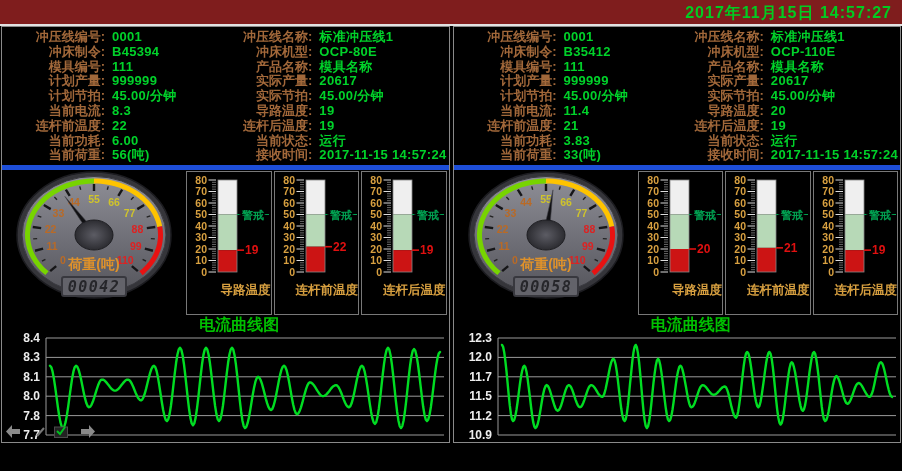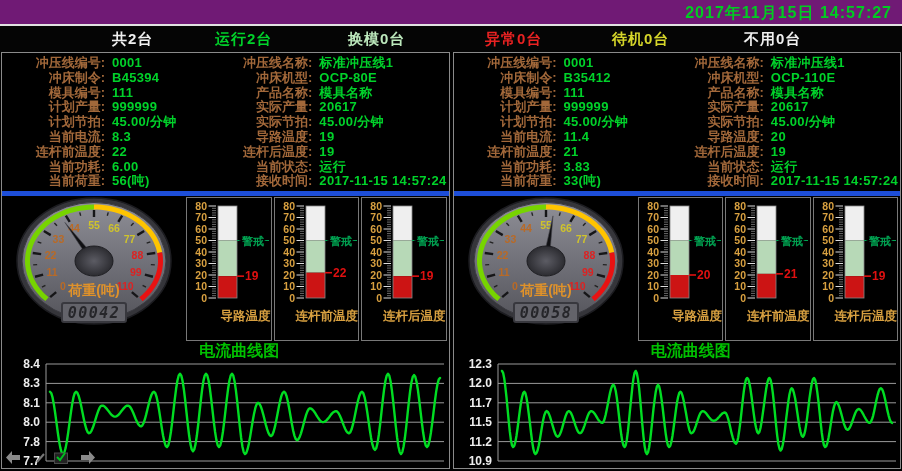--- a/index.html
+++ b/index.html
@@ -1,19 +1,19 @@
 <!DOCTYPE html>
 <html><head>
 <meta charset="utf-8">
 <style>
   html,body{margin:0;padding:0;background:#000;}
   #screen{position:relative;width:902px;height:471px;background:#000;overflow:hidden;
           font-family:"Liberation Sans",sans-serif;}
   
-  .topbar{position:relative;height:24px;background:#701a75;}
+  .topbar{position:relative;height:24px;background:#7f1d1d;}
   .datetime{position:absolute;right:10px;top:3px;color:#00cc22;font-size:16px;font-weight:bold;letter-spacing:1px;}
   .topline{height:2px;background:#e2e2e2;}
   
   .statusbar{position:relative;height:26px;background:#050505;}
   .status-item{position:absolute;top:4px;font-size:15px;font-weight:bold;letter-spacing:1px;}
   
   .panels{display:flex;gap:3px;padding:0 1px;height:417px;}
   .panel{flex:1;border:1px solid #8a8a8a;background:#000;display:flex;flex-direction:column;min-width:0;}
   .info{display:grid;grid-template-columns:1fr 1fr;padding:3px 2px 2px 2px;border-bottom:5px solid #1d4ed8;height:136px;}
   .info-col{display:flex;flex-direction:column;justify-content:space-between;}
@@ -32,28 +32,20 @@
   .ctrl-left{left:4px;}  .ctrl-pencil{left:34px;} .ctrl-page{left:52px;} .ctrl-right{left:78px;}
 </style>
 </head>
 <body>
 
 <div id="screen">
   <div class="topbar">
     <span class="datetime">2017年11月15日 14:57:27</span>
   </div>
   <div class="topline"></div>
-  <div class="statusbar">
-      <div class="status-item" style="color: rgb(240, 240, 240); left: 112px;">共2台</div>
-      <div class="status-item" style="color: rgb(0, 210, 42); left: 215px;">运行2台</div>
-      <div class="status-item" style="color: rgb(188, 232, 188); left: 348px;">换模0台</div>
-      <div class="status-item" style="color: rgb(232, 34, 34); left: 485px;">异常0台</div>
-      <div class="status-item" style="color: rgb(214, 214, 42); left: 612px;">待机0台</div>
-      <div class="status-item" style="color: rgb(240, 240, 240); left: 744px;">不用0台</div>
-    </div>
   <div class="panels">
       <div class="panel">
         <div class="info">
           <div class="info-col">
             <div class="info-row">
               <span class="info-label">冲压线编号:</span>
               <span class="info-value">0001</span>
             </div>
             <div class="info-row">
               <span class="info-label">冲床制令:</span>

